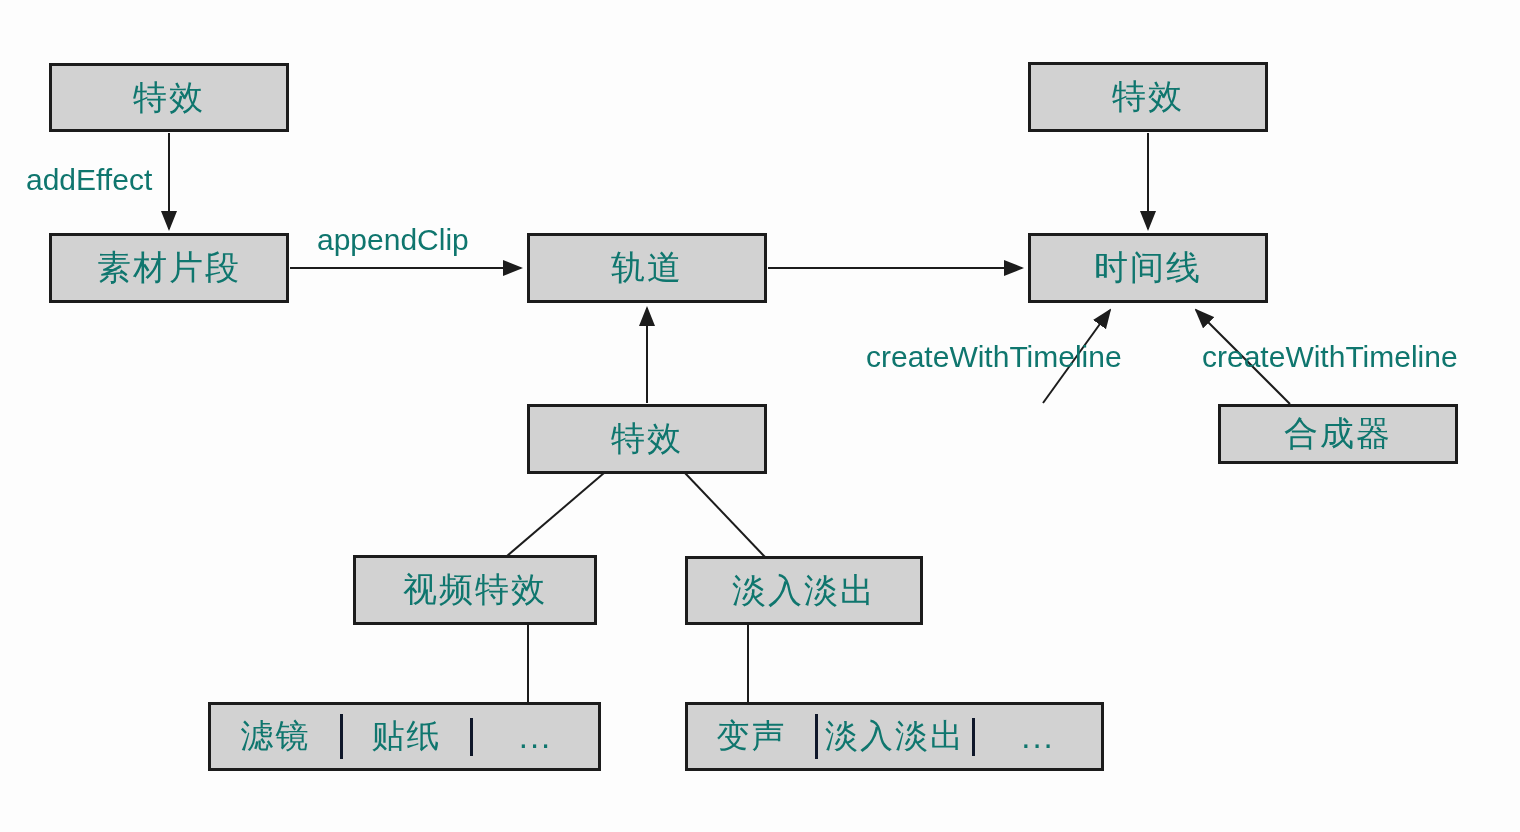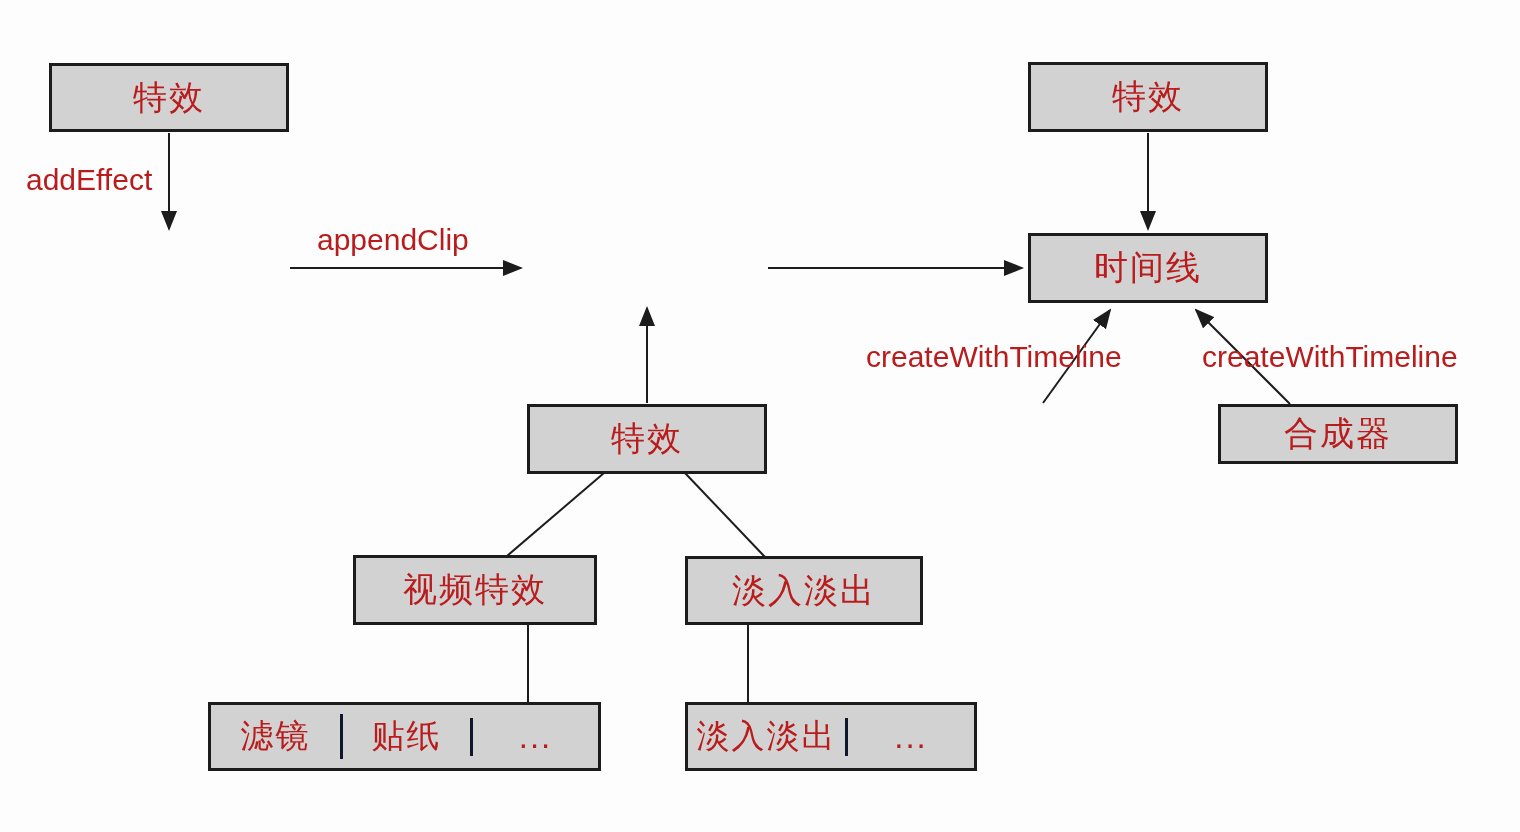--- a/index.html
+++ b/index.html
@@ -6,21 +6,21 @@
     margin: 0;
     padding: 0;
     background: #ffffff;
   }
   .stage {
     position: relative;
     width: 1520px;
     height: 832px;
     background: #fdfdfd;
     font-family: "Liberation Sans", "DejaVu Sans", sans-serif;
-    color: #b91c1c;
+    color: #0f766e;
     overflow: hidden;
   }
   .edges {
     position: absolute;
     left: 0;
     top: 0;
     width: 1520px;
     height: 832px;
   }
   .node {
@@ -112,36 +112,39 @@
     <line x1="1043" y1="403" x2="1110" y2="310" stroke="#1c1c1c" stroke-width="2" marker-end="url(#arrow)"></line>
     <line x1="1290" y1="404" x2="1196" y2="310" stroke="#1c1c1c" stroke-width="2" marker-end="url(#arrow)"></line>
 
     <line x1="604" y1="473" x2="507" y2="556" stroke="#1c1c1c" stroke-width="2"></line>
     <line x1="685" y1="473" x2="765" y2="557" stroke="#1c1c1c" stroke-width="2"></line>
     <line x1="528" y1="625" x2="528" y2="703" stroke="#1c1c1c" stroke-width="2"></line>
     <line x1="748" y1="625" x2="748" y2="703" stroke="#1c1c1c" stroke-width="2"></line>
   </svg>
 
   <div class="node" id="n-effect-tl">特效</div>
+  <div class="node" id="n-clip">素材片段</div>
+  <div class="node" id="n-track">轨道</div>
   <div class="node" id="n-effect-tr">特效</div>
   <div class="node" id="n-timeline">时间线</div>
   <div class="node" id="n-effect-mid">特效</div>
   <div class="node" id="n-compositor">合成器</div>
   <div class="node" id="n-video-fx">视频特效</div>
   <div class="node" id="n-audio-fx">淡入淡出</div>
 
   <div class="edge-label" id="l-addeffect">addEffect</div>
   <div class="edge-label" id="l-appendclip">appendClip</div>
   <div class="edge-label" id="l-cwt-left">createWithTimeline</div>
   <div class="edge-label" id="l-cwt-right">createWithTimeline</div>
 
   <div class="type-table" id="t-video">
     <div class="type-cell c0">滤镜</div>
     <div class="type-cell c1">贴纸</div>
     <div class="type-cell c2">...</div>
   </div>
 
   <div class="type-table" id="t-audio">
+    <div class="type-cell c0">变声</div>
     <div class="type-cell c1">淡入淡出</div>
     <div class="type-cell c2">...</div>
   </div>
 
 </div>
 
 </body></html>

